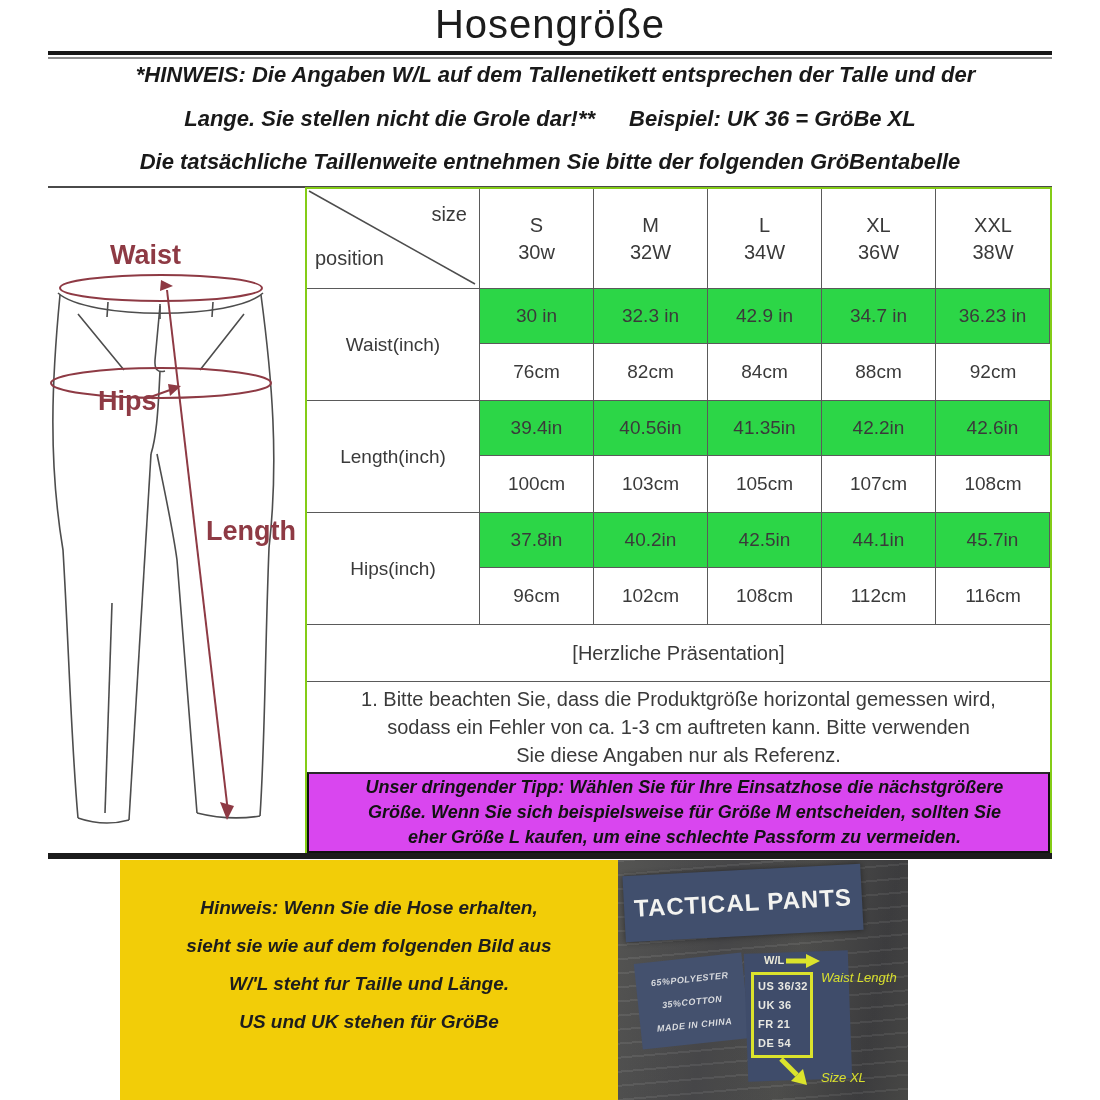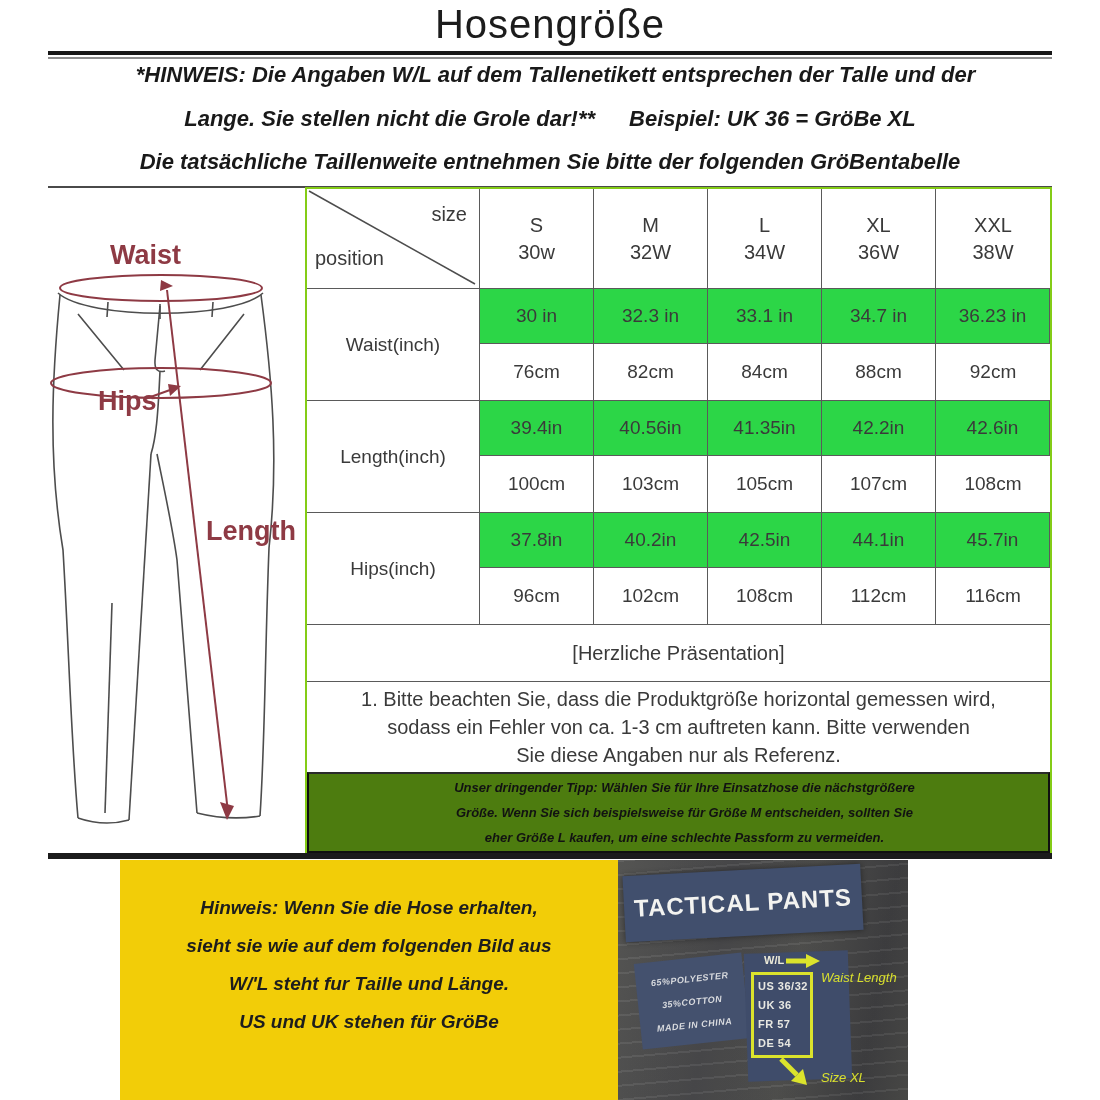--- a/index.html
+++ b/index.html
@@ -44,23 +44,23 @@
   .corner svg { position:absolute; left:0; top:0; }
   .corner .c-size { position:absolute; right:12px; top:14px; font-size:20px; color:#3a3a3a; }
   .corner .c-pos  { position:absolute; left:8px; bottom:18px; font-size:20px; color:#3a3a3a; }
   .m-grid { display:grid; grid-template-columns:173px repeat(5, 1fr); grid-template-rows:55px 57px; }
   .m-label { grid-row:1 / span 2; }
   .green-cell { background:#2cd647; }
   .full-row { border-bottom:1.5px solid #5a5a5a; display:flex; align-items:center; justify-content:center;
               text-align:center; font-size:20px; color:#3a3a3a; }
   .present-row { height:57px; }
   .note-row { height:90px; flex-direction:column; line-height:28px; border-bottom:none; }
-  .tip-block { height:81px; background:#4d7c0f; border:2.5px solid #101010; border-top:2px solid #2a2a2a;
+  .tip-block { height:81px; background:#d946ef; border:2.5px solid #101010; border-top:2px solid #2a2a2a;
                display:flex; flex-direction:column; align-items:center; justify-content:center;
-               font-size:13px; font-weight:bold; font-style:italic; color:#121212; line-height:25px;padding-left:12px; }
+               font-size:18px; font-weight:bold; font-style:italic; color:#121212; line-height:25px;padding-left:12px; }
 
   
   .hint-box { position:absolute; left:120px; top:860px; width:498px; height:240px; background:#f2cd08;
               text-align:center; padding-top:36px; }
   .hint-line { font-size:19px; font-weight:bold; font-style:italic; color:#1d1d1d; margin-bottom:14px; line-height:24px; }
   .photo { position:absolute; left:618px; top:860px; width:290px; height:240px; overflow:hidden;
            background:linear-gradient(100deg,#5a5a58 0%,#4a4a4c 35%,#525250 60%,#404042 85%,#4b4b49 100%); }
   .photo::after { content:""; position:absolute; inset:0;
            background:repeating-linear-gradient(175deg, rgba(255,255,255,0.05) 0 2px, rgba(0,0,0,0.06) 2px 14px); }
   .brand-patch { position:absolute; left:6px; top:10px; width:238px; height:66px; background:#414f6d;
@@ -160,21 +160,21 @@
       <div class="cell hdr-cell">
         <span>XXL</span>
         <span>38W</span>
       </div>
     </div>
 
     <div class="m-grid">
       <div class="cell m-label">Waist(inch)</div>
       <div class="cell green-cell">30 in</div>
       <div class="cell green-cell">32.3 in</div>
-      <div class="cell green-cell">33.1 in</div>
+      <div class="cell green-cell">42.9 in</div>
       <div class="cell green-cell">34.7 in</div>
       <div class="cell green-cell">36.23 in</div>
       <div class="cell">76cm</div>
       <div class="cell">82cm</div>
       <div class="cell">84cm</div>
       <div class="cell">88cm</div>
       <div class="cell">92cm</div>
     </div>
 
     <div class="m-grid">
@@ -242,21 +242,21 @@
     <div class="wl-label">W/L</div>
     <span class="arrow-right">
       <svg width="34" height="14" viewBox="0 0 34 14">
           <line x1="0" y1="7" x2="22" y2="7" stroke="#dbe32c" stroke-width="5"></line>
           <polygon points="20,0 34,7 20,14" fill="#dbe32c"></polygon>
         </svg>
     </span>
     <div class="size-box">
       <div>US 36/32</div>
       <div>UK 36</div>
-      <div>FR 57</div>
+      <div>FR 21</div>
       <div>DE 54</div>
     </div>
     <div class="yellow-note waist-length-note">Waist Length</div>
     <span class="arrow-down">
       <svg width="30" height="30" viewBox="0 0 30 30">
           <line x1="3" y1="3" x2="19" y2="19" stroke="#dbe32c" stroke-width="5"></line>
           <polygon points="13,25 29,29 25,13" fill="#dbe32c"></polygon>
         </svg>
     </span>
     <div class="yellow-note size-xl-note">Size XL</div>

